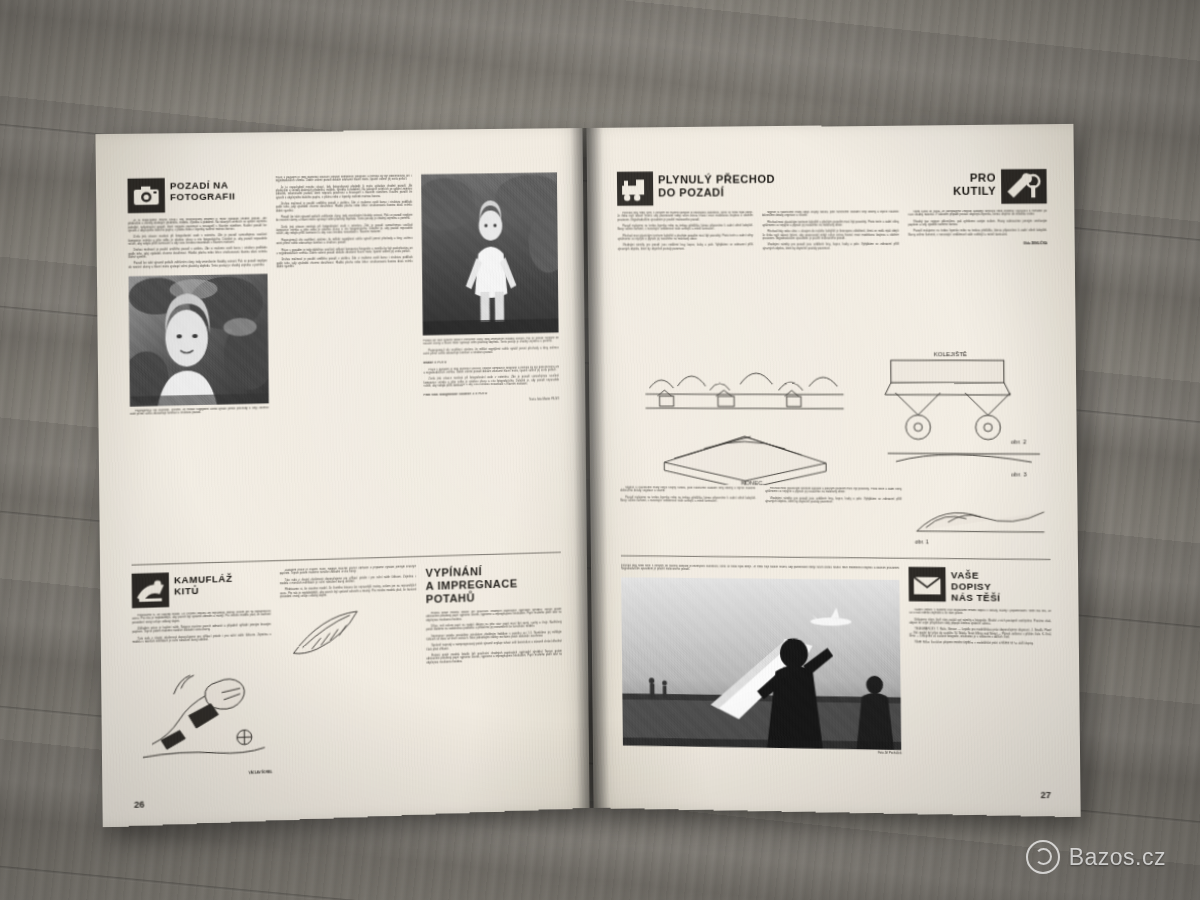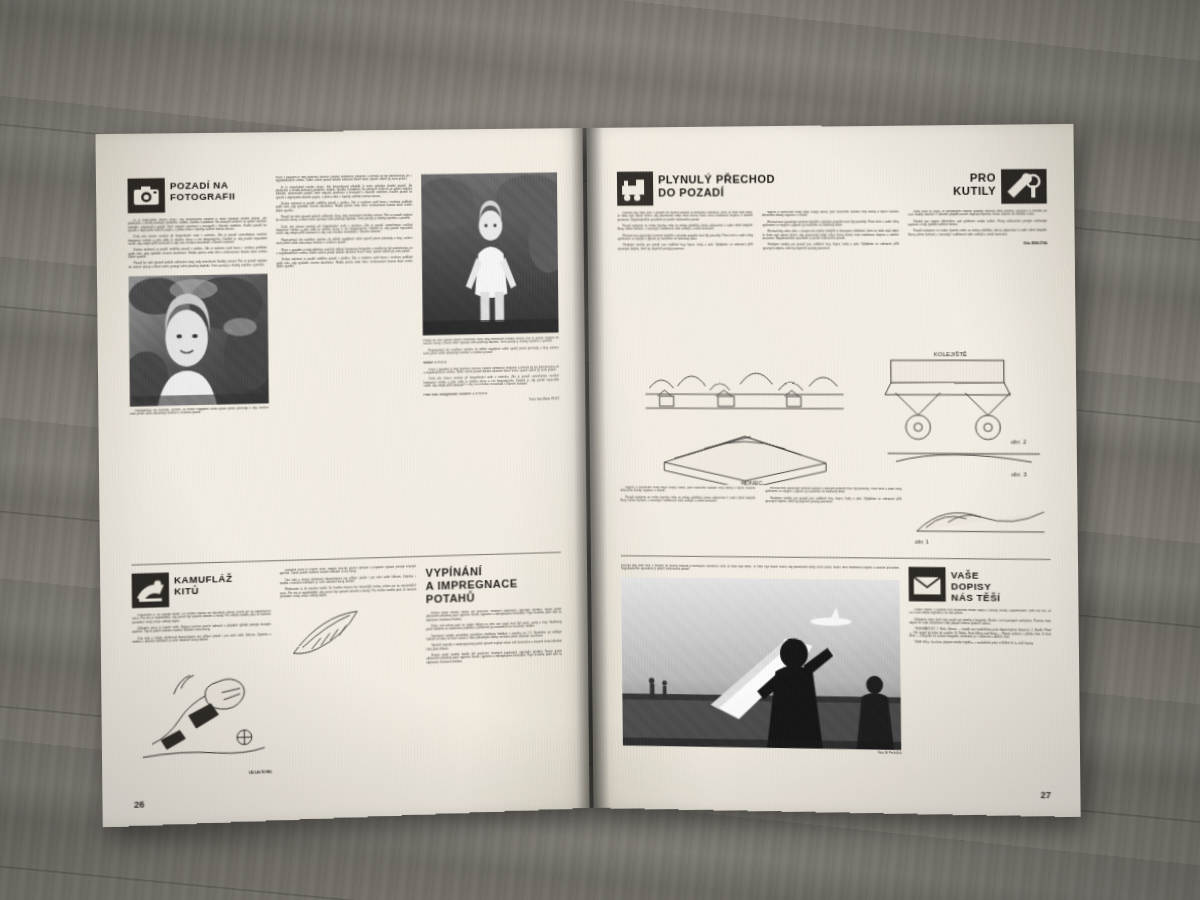--- a/index.html
+++ b/index.html
@@ -685,13 +685,17 @@
         <div class="page-num r">27</div>
       </div>
       <div class="paper-grain"></div>
     </div>
 
     <div class="gutter"></div>
   </div>
 
   <div class="vignette"></div>
 
+  <div id="watermark">
+    <span class="wm-mark"></span>
+    <span>Bazos.cz</span>
+  </div>
 </div>
 
 </body></html>

